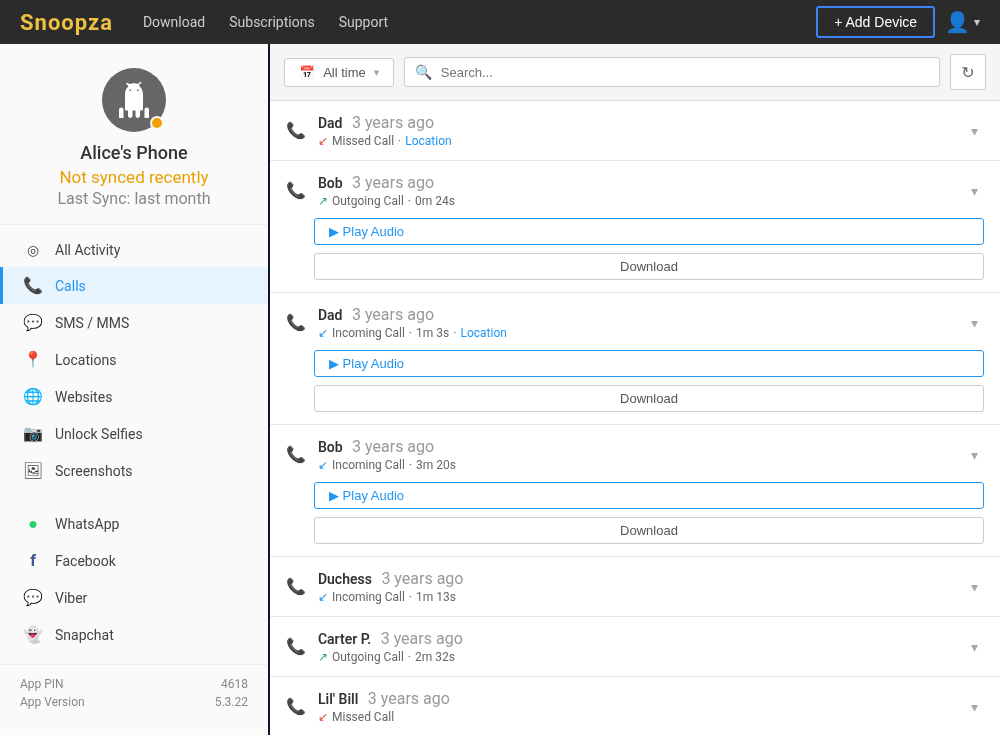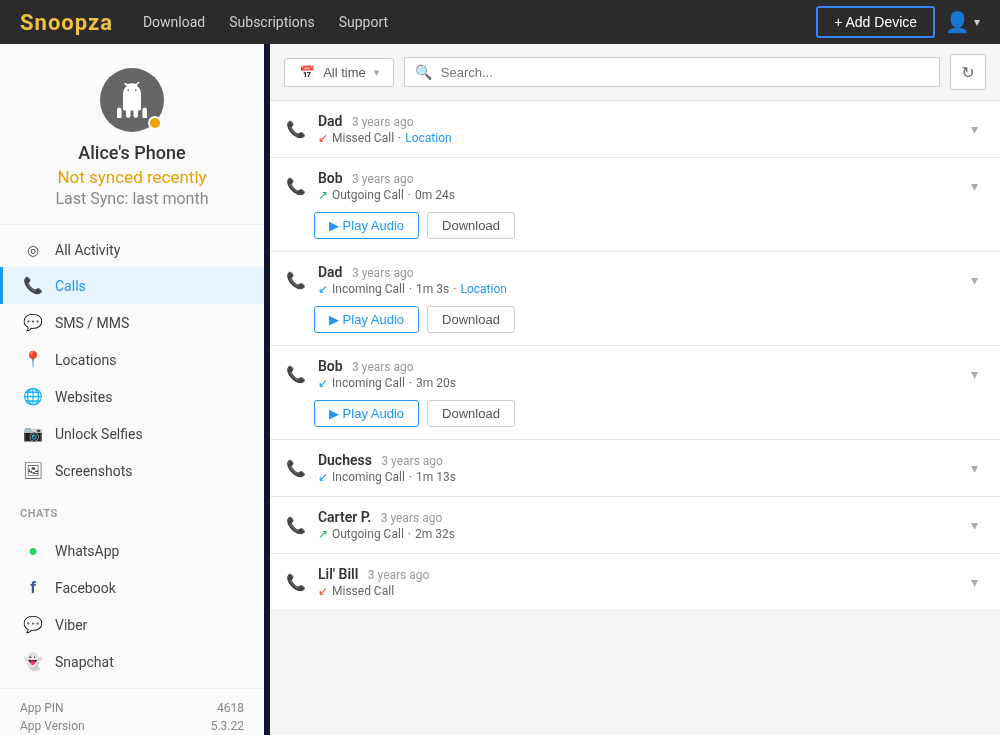--- a/index.html
+++ b/index.html
@@ -54,21 +54,21 @@
     
     .layout {
       display: flex;
       height: calc(735px - 44px);
     }
 
     
     .sidebar {
       width: 270px;
       background: #fafafa;
-      border-right: 6px solid #0f172a;
+      border-right: 2px solid #0f172a;
       display: flex;
       flex-direction: column;
       padding-bottom: 10px;
       overflow-y: auto;
     }
     .device-info {
       text-align: center;
       padding: 24px 16px 16px;
       border-bottom: 1px solid #eee;
     }
@@ -238,35 +238,36 @@
       display: flex;
       align-items: center;
       gap: 12px;
     }
     .call-phone-icon {
       color: #888;
       font-size: 16px;
     }
     .call-details {}
     .call-name { font-weight: 600; font-size: 14px; color: #333; }
-    .call-time { font-size: 12px; color: #999; font-weight: normal; margin-left: 6px; }
+    .call-time { font-size: 16px; color: #999; font-weight: normal; margin-left: 6px; }
     .call-meta {
       font-size: 12px;
       color: #666;
       margin-top: 2px;
       display: flex;
       align-items: center;
       gap: 4px;
     }
     .call-meta .location-link { color: #2196f3; text-decoration: none; cursor: pointer; }
     .call-actions {
       display: flex;
       gap: 8px;
       margin-top: 10px;
       padding-left: 28px;
+      flex-direction: column;
     }
     .play-btn {
       background: #fff;
       border: 1px solid #2196f3;
       color: #2196f3;
       padding: 5px 14px;
       border-radius: 3px;
       cursor: pointer;
       font-size: 13px;
       display: flex;
@@ -359,21 +360,20 @@
       <div class="nav-item">
         <span class="nav-icon">📷</span>
         <span>Unlock Selfies</span>
       </div>
       <div class="nav-item">
         <span class="nav-icon">🖼</span>
         <span>Screenshots</span>
       </div>
     </div>
 
-    <div class="chats-header">CHATS</div>
     <div class="nav-items">
       <div class="nav-item">
         <span class="nav-icon" style="color:#25d366;">●</span>
         <span>WhatsApp</span>
       </div>
       <div class="nav-item">
         <span class="nav-icon" style="color:#3b5998; font-size:16px; font-weight:bold;">f</span>
         <span>Facebook</span>
       </div>
       <div class="nav-item">

